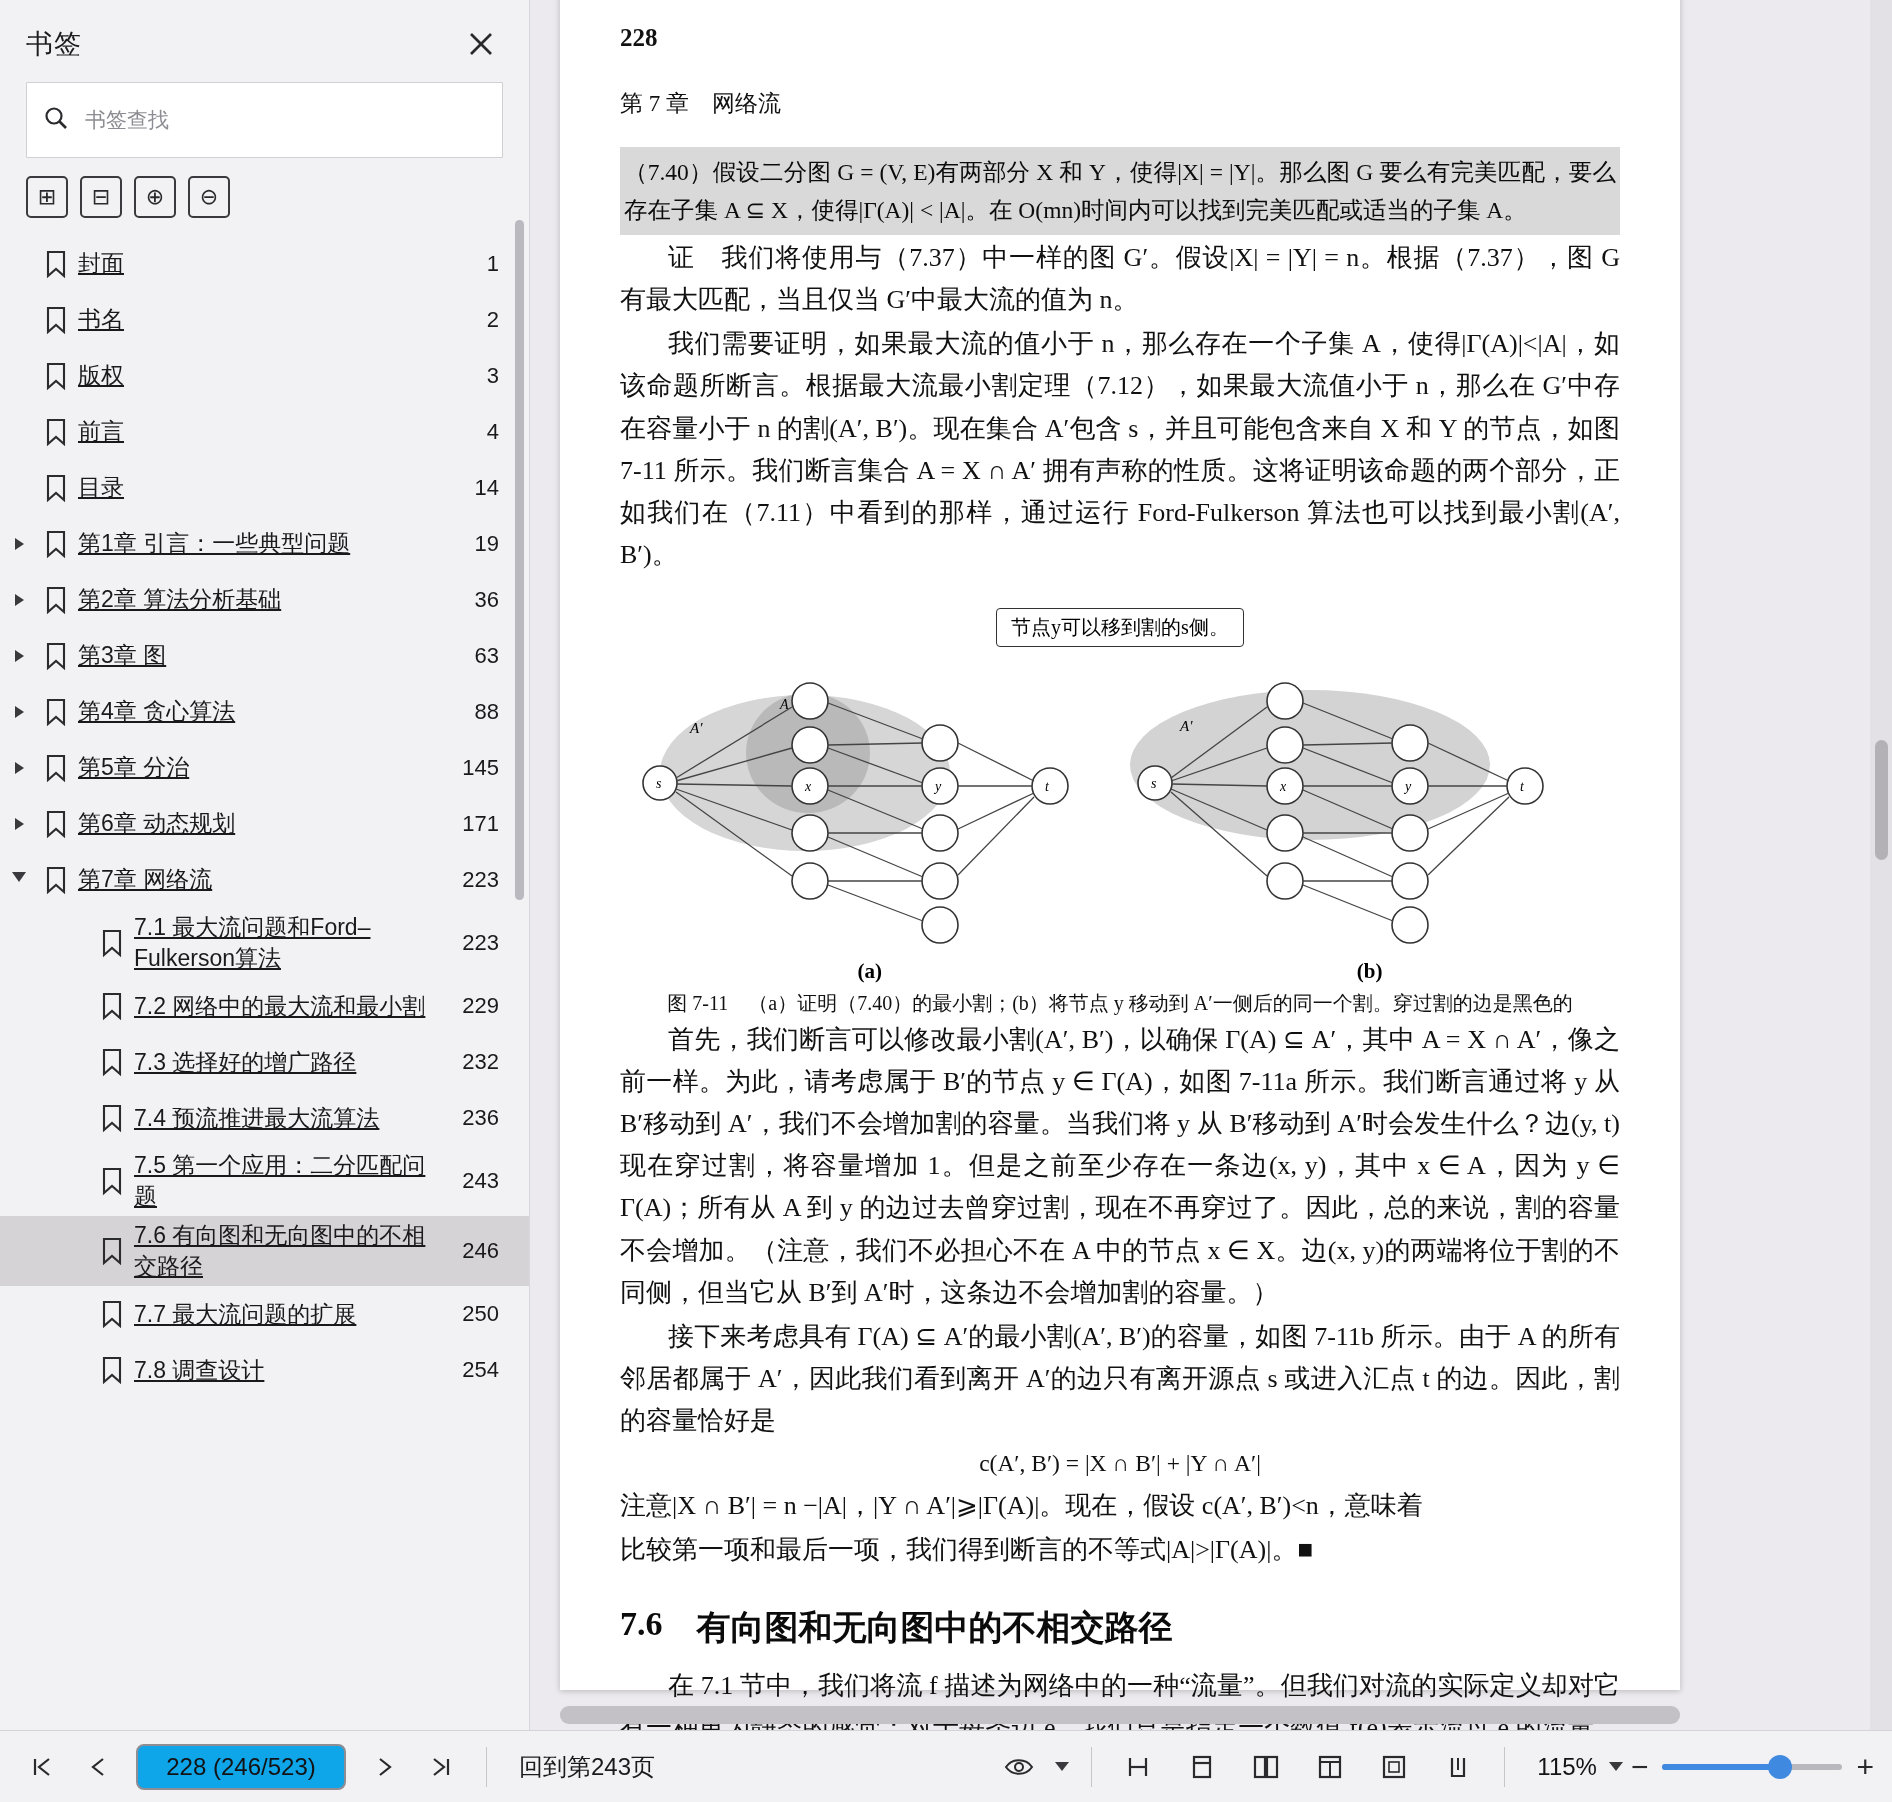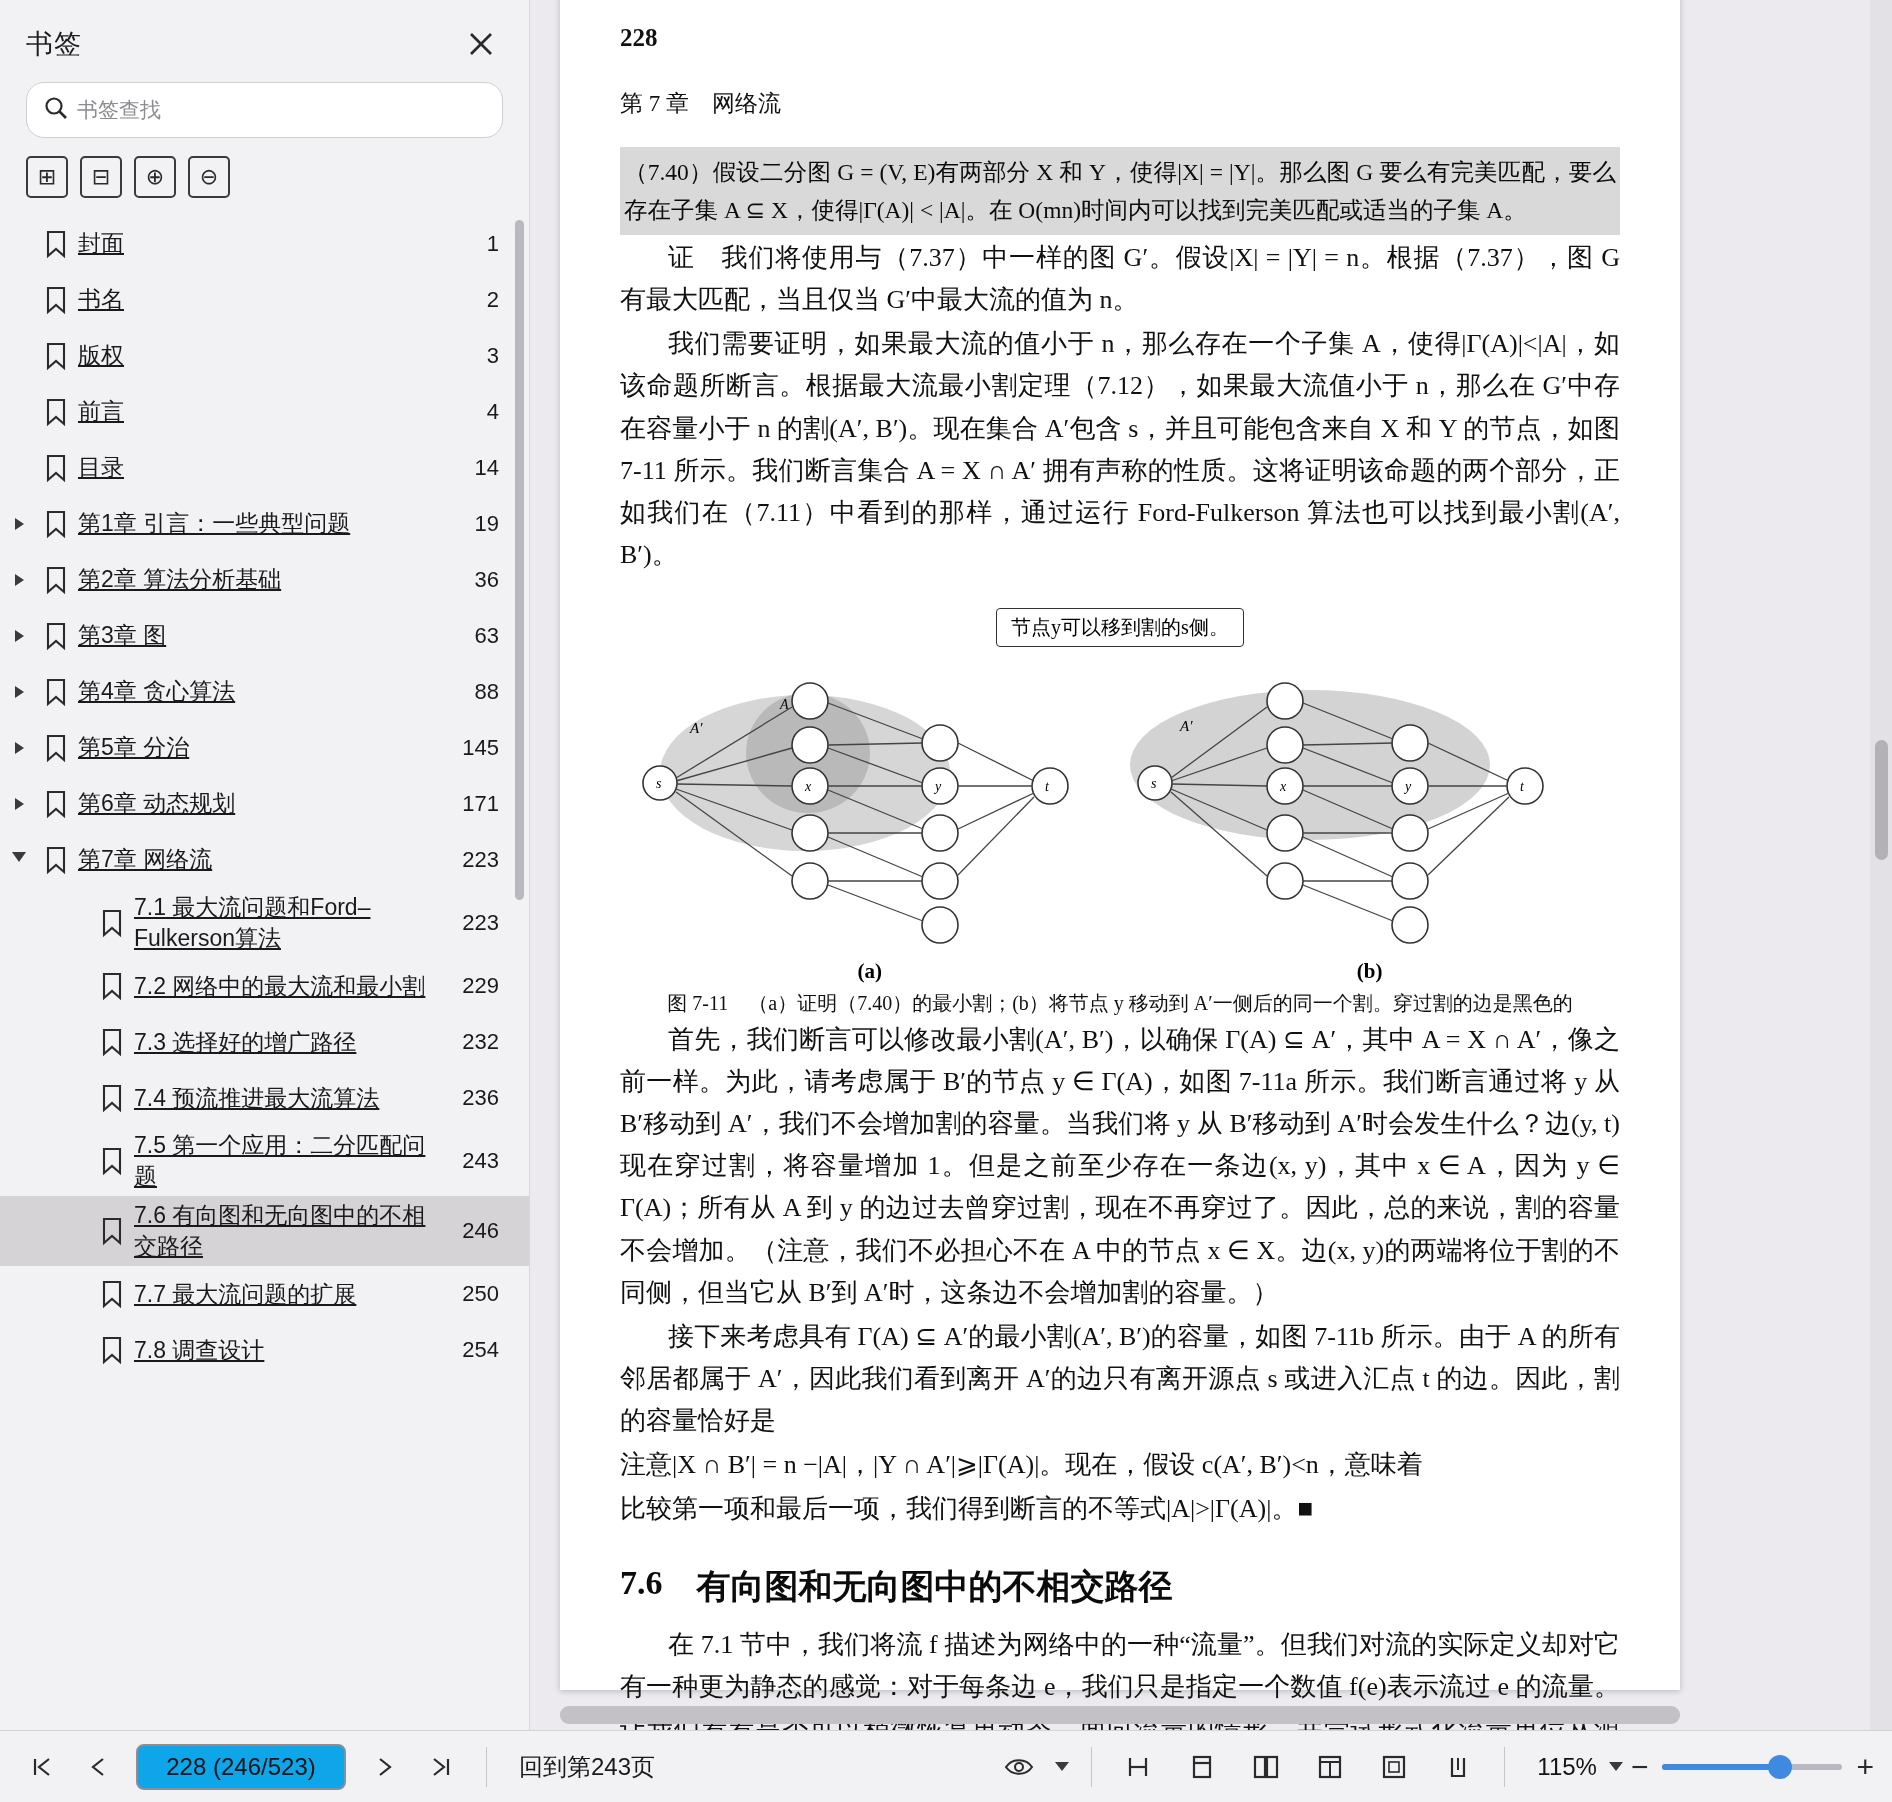--- a/index.html
+++ b/index.html
@@ -49,28 +49,28 @@
     display: flex; align-items: center; justify-content: center;
     cursor: pointer;
     border-radius: 6px;
   }
   .close-btn svg { display:block; }
 
   .search-wrap {
     padding: 10px 26px 0 26px;
   }
   .search-box {
-    height: 56px;
+    height: 76px;
     background: #ffffff;
     border: 1px solid #cfcfd4;
-    border-radius: 18px;
+    border-radius: 1px;
     display: flex;
     align-items: center;
     padding: 0 16px;
-    gap: 6px;
+    gap: 14px;
   }
   .search-box input {
     border: none;
     outline: none;
     background: transparent;
     font-size: 21px;
     color: #2b2b2e;
     width: 100%;
     font-family: "Liberation Sans", sans-serif;
   }
@@ -737,20 +737,21 @@
           </svg>
           <div class="fig-labels">
             <span>(a)</span>
             <span>(b)</span>
           </div>
           <div class="fig-caption">图 7-11　（a）证明（7.40）的最小割；(b）将节点 y 移动到 A′一侧后的同一个割。穿过割的边是黑色的</div>
         </div>
 
         <div class="para indent">首先，我们断言可以修改最小割(A′, B′)，以确保 Γ(A) ⊆ A′，其中 A = X ∩ A′，像之前一样。为此，请考虑属于 B′的节点 y ∈ Γ(A)，如图 7-11a 所示。我们断言通过将 y 从 B′移动到 A′，我们不会增加割的容量。当我们将 y 从 B′移动到 A′时会发生什么？边(y, t)现在穿过割，将容量增加 1。但是之前至少存在一条边(x, y)，其中 x ∈ A，因为 y ∈ Γ(A)；所有从 A 到 y 的边过去曾穿过割，现在不再穿过了。因此，总的来说，割的容量不会增加。（注意，我们不必担心不在 A 中的节点 x ∈ X。边(x, y)的两端将位于割的不同侧，但当它从 B′到 A′时，这条边不会增加割的容量。）</div>
         <div class="para indent">接下来考虑具有 Γ(A) ⊆ A′的最小割(A′, B′)的容量，如图 7-11b 所示。由于 A 的所有邻居都属于 A′，因此我们看到离开 A′的边只有离开源点 s 或进入汇点 t 的边。因此，割的容量恰好是</div>
+        <div class="eqn">c(A′, B′) =  |X ∩ B′| +  |Y ∩ A′|</div>
         <div class="para">注意|X ∩ B′| = n −|A|，|Y ∩ A′|⩾|Γ(A)|。现在，假设 c(A′, B′)&lt;n，意味着</div>
         <div class="para">比较第一项和最后一项，我们得到断言的不等式|A|&gt;|Γ(A)|。■</div>
 
         <div class="sec-head">
           <span>7.6</span>
           <span>有向图和无向图中的不相交路径</span>
         </div>
         <div class="para indent">在 7.1 节中，我们将流 f 描述为网络中的一种“流量”。但我们对流的实际定义却对它有一种更为静态的感觉：对于每条边 e，我们只是指定一个数值 f(e)表示流过 e 的流量。让我们看看是否可以稍微恢复更动态、面向流量的情形，并尝试形式化流量单位从源点“传播”到汇点的感觉。从流的这种更动态的观点来看，我们会遇到一个问题，称为 s-t 不相交路径问题（s-t Disjoint Paths Problem）。</div>
       </div>
 

